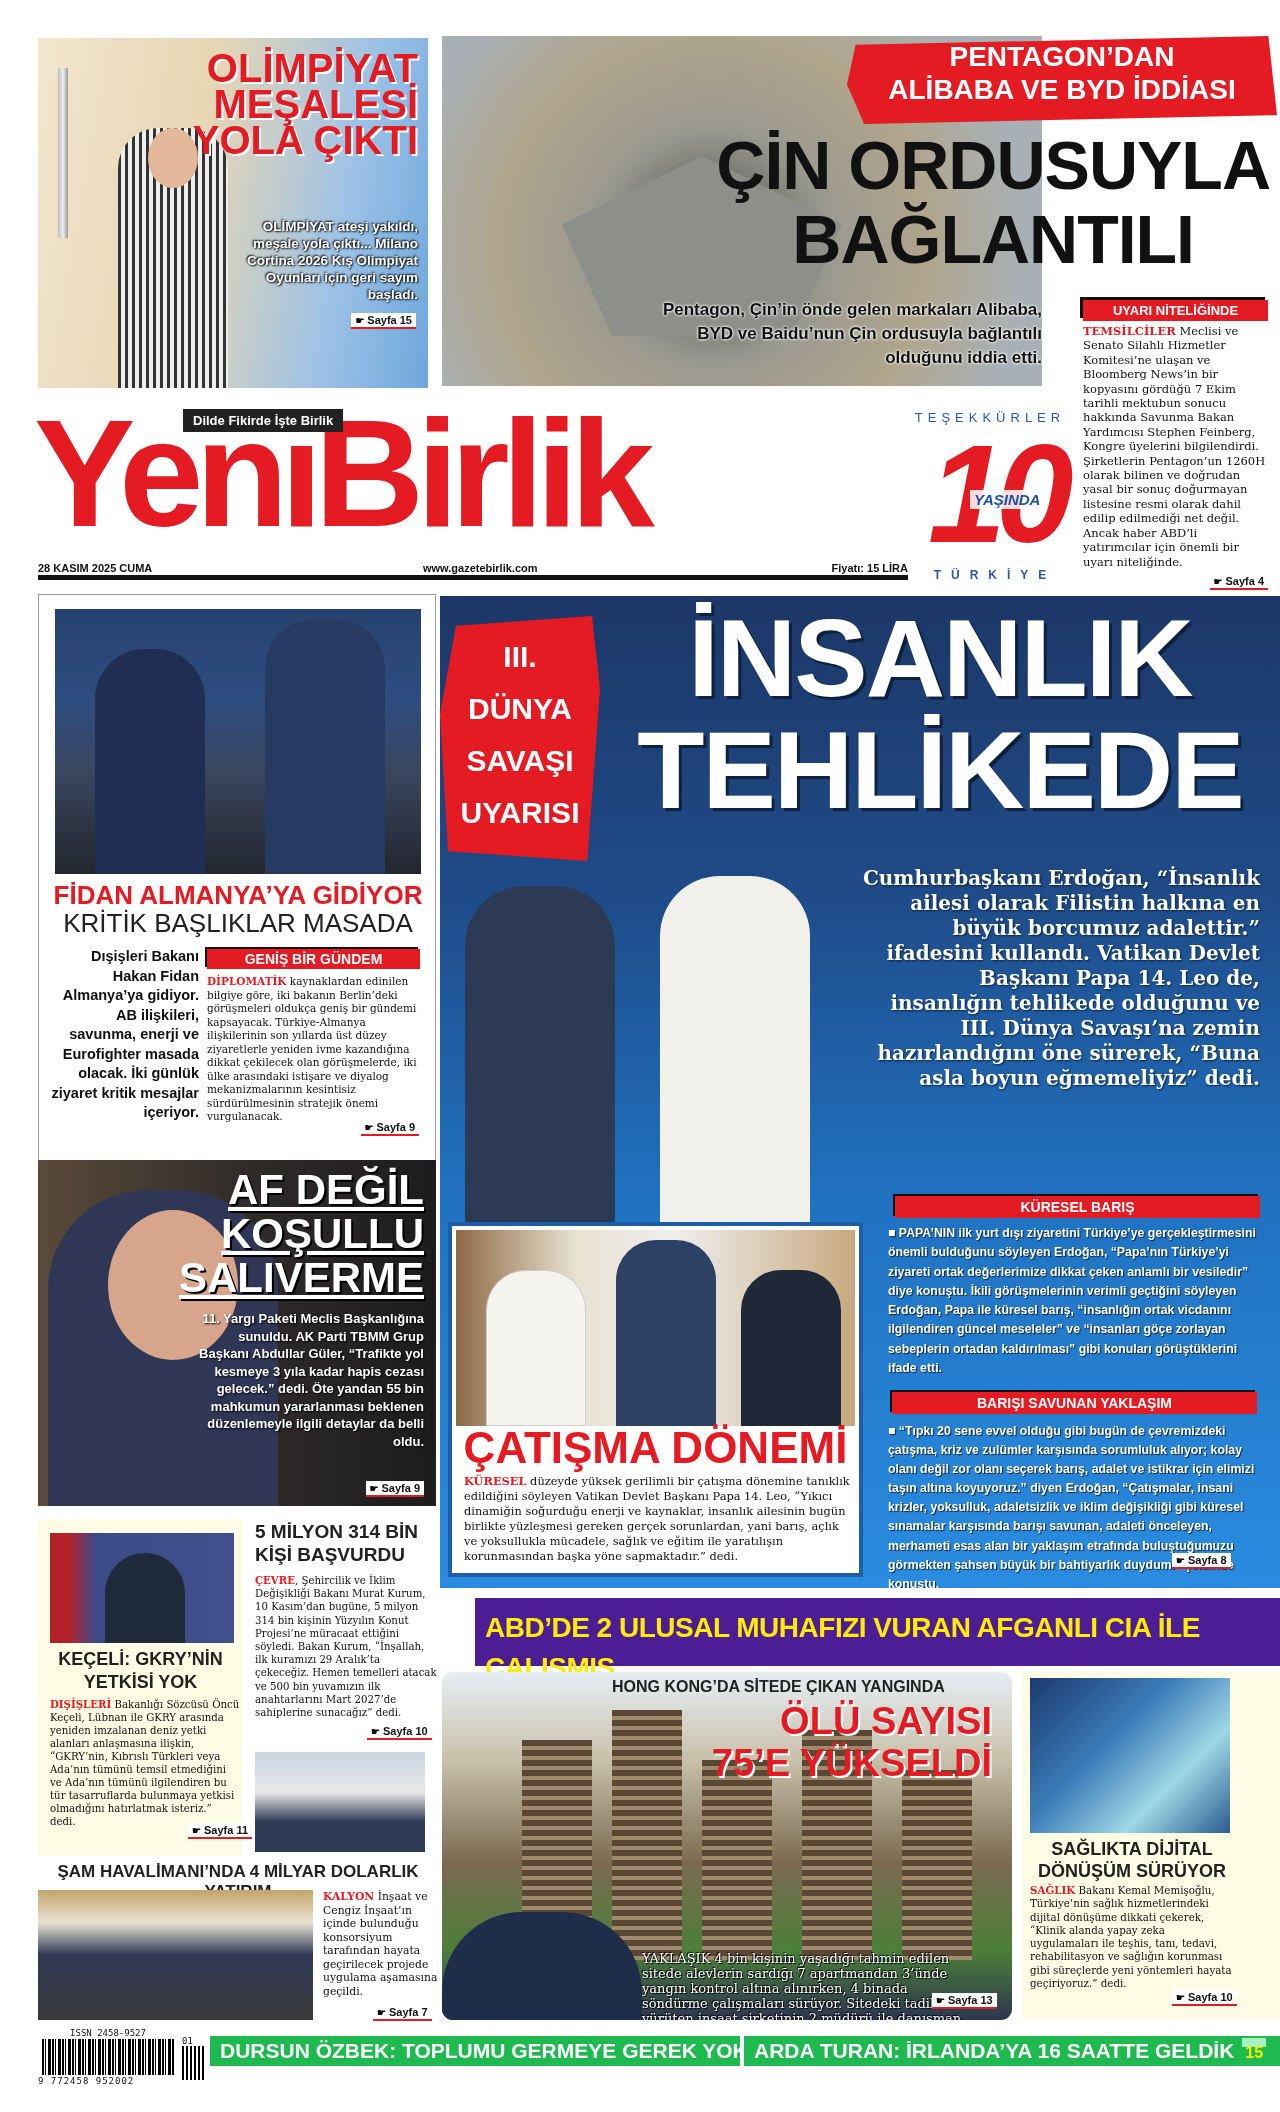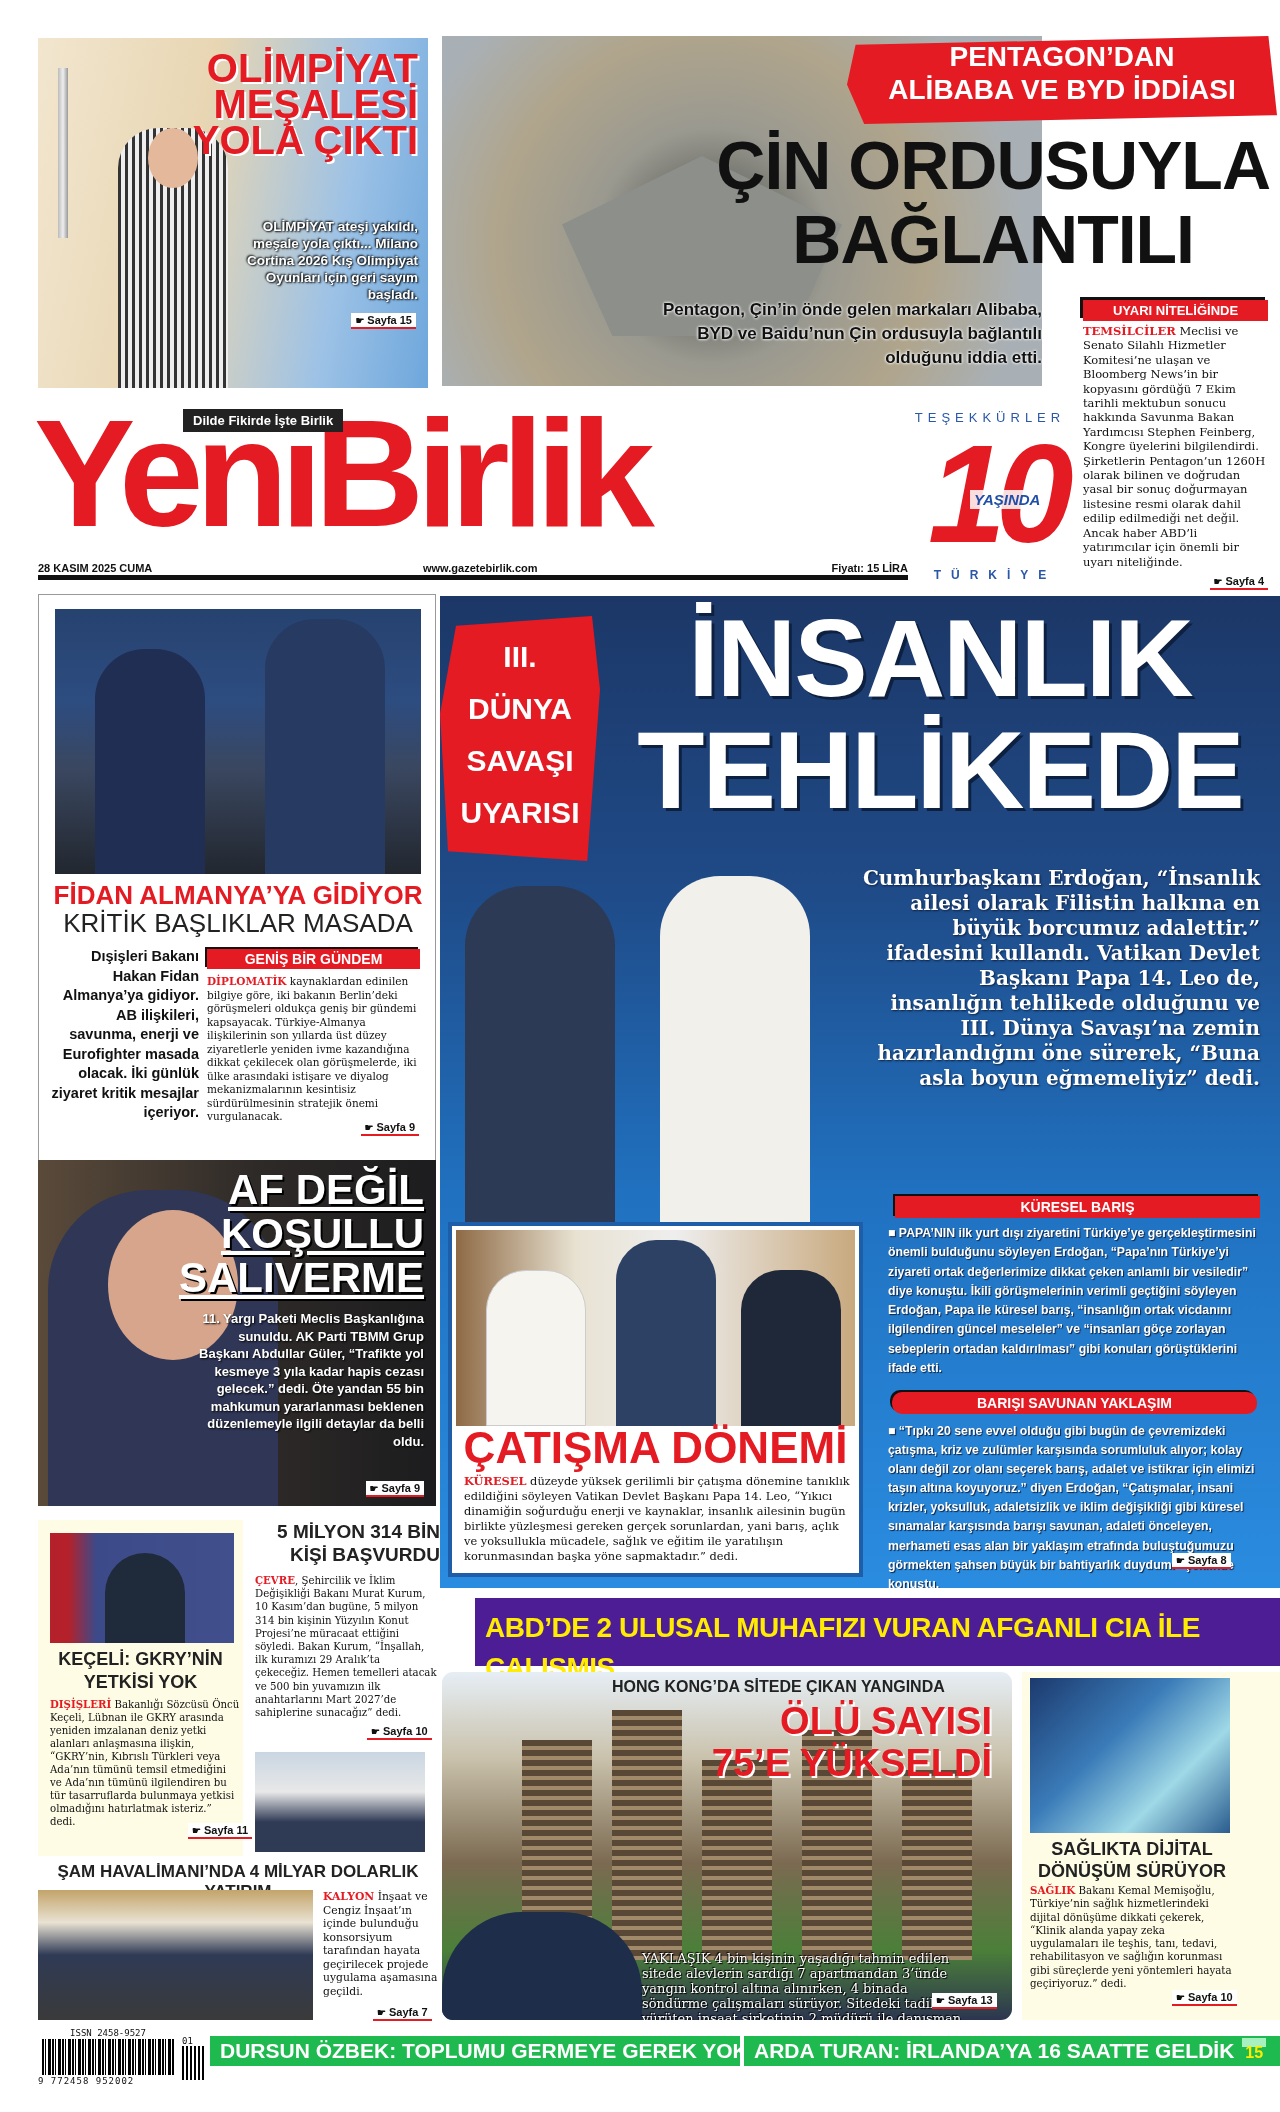--- a/index.html
+++ b/index.html
@@ -64,21 +64,21 @@
   #main { left: 440px; top: 596px; width: 840px; height: 992px; background: linear-gradient(180deg,#1c3767 0%,#1f4b88 30%,#2071c0 60%,#2a8ce0 100%); overflow: hidden; }
   #main .redblob { position: absolute; left: 0; top: 20px; width: 160px; height: 245px; background: #e41b23; clip-path: polygon(10% 4%,95% 0,100% 30%,92% 100%,5% 96%,0 40%); }
   #main .redtxt { position: absolute; left: 10px; top: 35px; width: 140px; text-align: center; color: #fff; font-weight: bold; font-size: 30px; line-height: 52px; }
   #main .headline { position: absolute; left: 175px; top: 6px; width: 650px; text-align: center; color: #fff; font-weight: bold; font-size: 110px; line-height: 112px; letter-spacing: -2px; text-shadow: 3px 3px 0 #0d2040; }
   #main .people { position: absolute; left: 0; top: 250px; width: 410px; height: 420px; }
   #main .erd { position: absolute; left: 25px; top: 40px; width: 150px; height: 340px; background: #2c3a55; border-radius: 60px 60px 0 0; }
   #main .pope { position: absolute; left: 220px; top: 30px; width: 150px; height: 350px; background: #f1f0ea; border-radius: 60px 60px 0 0; }
   #main .quote { position: absolute; left: 420px; top: 270px; width: 400px; text-align: right; color: #fff; font-weight: bold; font-size: 20px; line-height: 25px; font-family: "DejaVu Serif", serif; text-shadow: 1px 1px 2px #0d2040; }
   #main .bar1 { position: absolute; left: 455px; top: 600px; width: 365px; font-size: 14px; padding: 3px 0; box-shadow: -2px -2px 0 #111; }
   #main .b1 { position: absolute; left: 448px; top: 628px; width: 380px; color: #fff; font-weight: bold; font-size: 12.3px; line-height: 19.3px; text-shadow: 1px 1px 1px #0d2040; }
-  #main .bar2 { position: absolute; left: 452px; top: 796px; width: 365px; font-size: 14px; padding: 3px 0; box-shadow: -2px -2px 0 #111; border-radius: 10px; }
+  #main .bar2 { position: absolute; left: 452px; top: 796px; width: 365px; font-size: 14px; padding: 3px 0; box-shadow: -2px -2px 0 #111; }
   #main .b2 { position: absolute; left: 448px; top: 826px; width: 380px; color: #fff; font-weight: bold; font-size: 12.3px; line-height: 19.1px; text-shadow: 1px 1px 1px #0d2040; }
   #main .sy8 { position: absolute; left: 732px; top: 954px; }
   #main .inset { position: absolute; left: 8px; top: 626px; width: 415px; height: 355px; background: #fff; border: 4px solid #1e5da8; }
   #main .inset .ph { position: absolute; left: 4px; top: 4px; width: 399px; height: 196px; background: linear-gradient(90deg,#8e6a45 0%,#e8e2d2 30%,#eee 55%,#c8a97e 100%); }
   #main .inset .ph .a { position: absolute; left: 30px; top: 40px; width: 100px; height: 156px; background: #f6f4ee; border-radius: 40px 40px 0 0; border: 1px solid #ccc; }
   #main .inset .ph .b { position: absolute; left: 160px; top: 10px; width: 100px; height: 186px; background: #2d4165; border-radius: 40px 40px 0 0; }
   #main .inset .ph .c { position: absolute; left: 285px; top: 40px; width: 100px; height: 156px; background: #1f2838; border-radius: 40px 40px 0 0; }
   #main .inset .h { position: absolute; left: 0; top: 196px; width: 407px; text-align: center; color: #e41b23; font-weight: bold; font-size: 44px; line-height: 52px; }
   #main .inset .t { position: absolute; left: 12px; top: 248px; width: 390px; font-size: 11.4px; line-height: 15px; }
 
@@ -93,21 +93,21 @@
   
   #keceli { left: 38px; top: 1520px; width: 205px; height: 336px; background: #fffce6; }
   #keceli .img { position: absolute; left: 12px; top: 13px; width: 184px; height: 110px; background: linear-gradient(90deg,#b5212b 0 10%,#3c4a8a 25%,#41508c 100%); }
   #keceli .img::after { content:""; position:absolute; left: 55px; top: 20px; width: 80px; height: 90px; background: #1f2a3b; border-radius: 40px 40px 0 0; }
   #keceli .h { position: absolute; left: 0; top: 128px; width: 205px; text-align: center; font-weight: bold; font-size: 18px; line-height: 23px; color: #222; }
   #keceli .t { position: absolute; left: 12px; top: 178px; width: 190px; font-size: 10.2px; line-height: 13px; }
   #keceli .sy { position: absolute; left: 150px; top: 300px; }
 
   
   #milyon { left: 255px; top: 1520px; width: 185px; height: 340px; }
-  #milyon .h { position: absolute; left: 0; top: 0; width: 185px; text-align: right; font-weight: bold; font-size: 19px; line-height: 23px; color: #222; }
+  #milyon .h { position: absolute; left: 0; top: 0; width: 185px; text-align: left; font-weight: bold; font-size: 19px; line-height: 23px; color: #222; }
   #milyon .t { position: absolute; left: 0; top: 54px; width: 182px; font-size: 10.2px; line-height: 13.2px; }
   #milyon .sy { position: absolute; left: 112px; top: 201px; }
   #milyon .img { position: absolute; left: 0; top: 232px; width: 170px; height: 100px; background: linear-gradient(180deg,#c9d6e2,#e8e8e8 40%,#2f3a55 70%); }
 
   
   #sam { left: 38px; top: 1862px; width: 400px; height: 150px; }
   #sam .h { position: absolute; left: 0; top: 0; width: 400px; text-align: center; font-weight: bold; font-size: 17px; color: #222; }
   #sam .img { position: absolute; left: 0; top: 28px; width: 275px; height: 130px; background: linear-gradient(180deg,#c3a46a 0,#e9e2d3 25%,#2f3a55 50%,#3a3a3a 100%); }
   #sam .t { position: absolute; left: 285px; top: 28px; width: 115px; font-size: 10.8px; line-height: 13.5px; }
   #sam .sy { position: absolute; left: 335px; top: 140px; }

